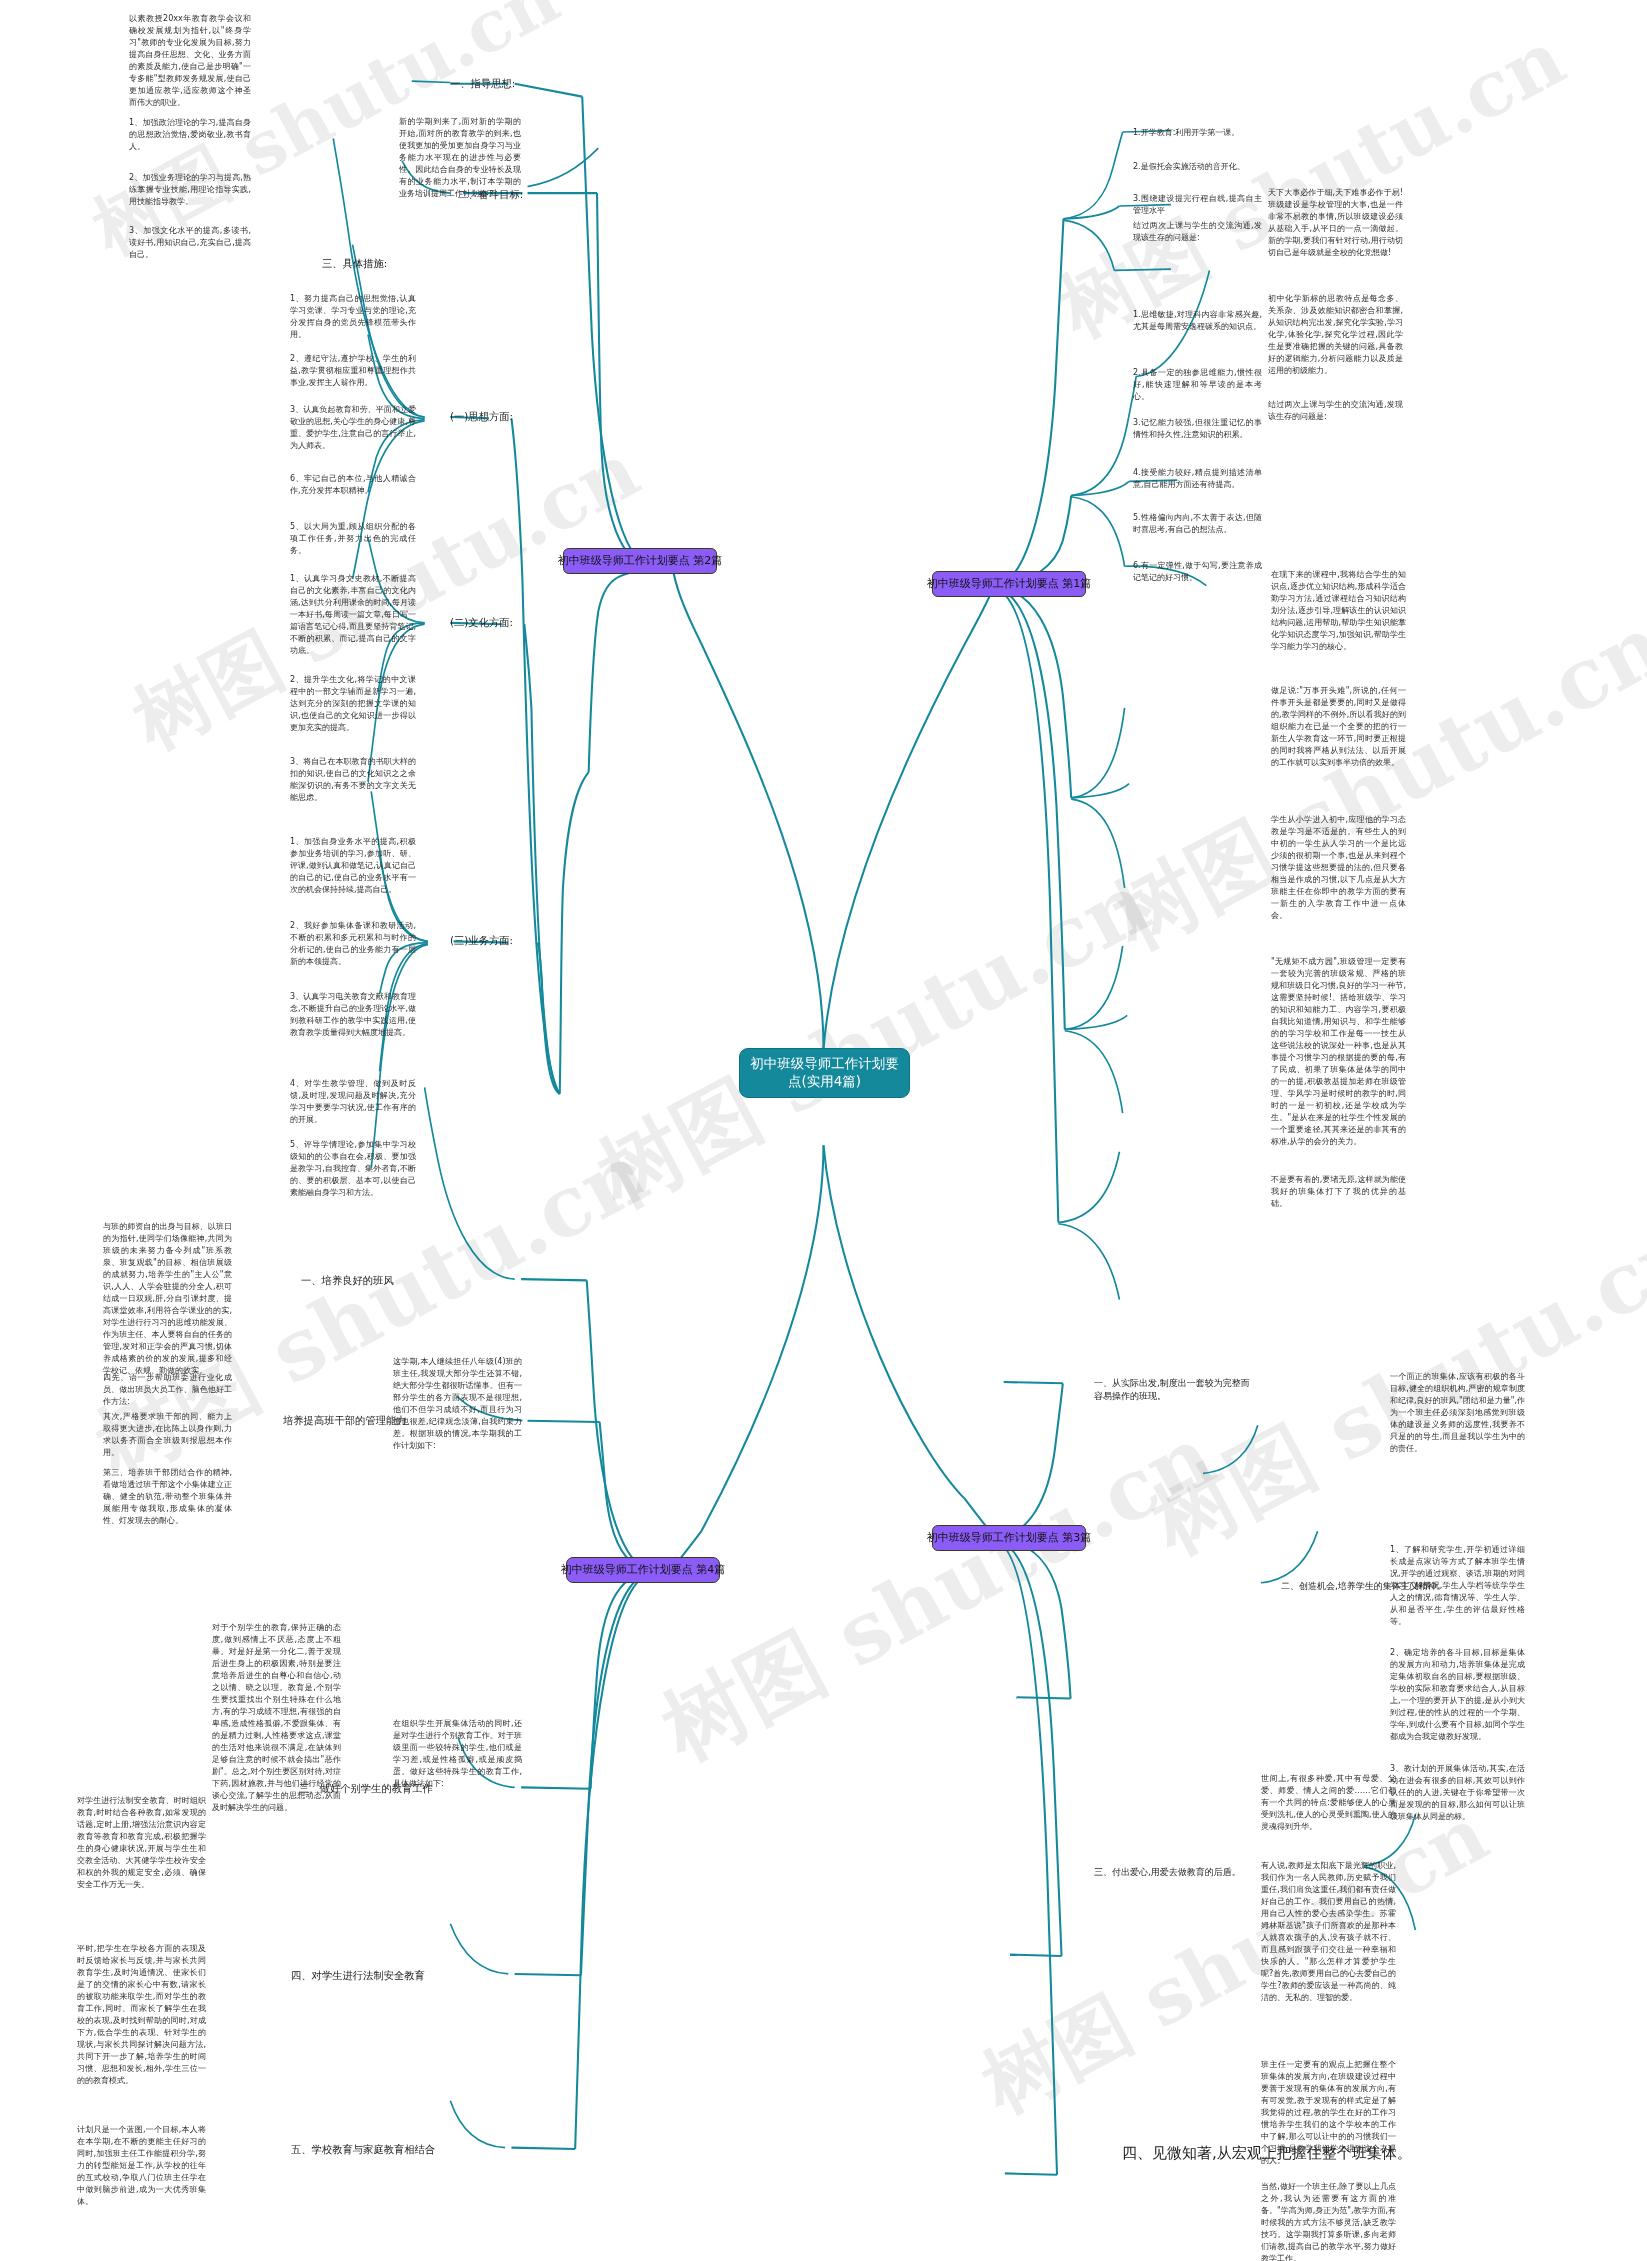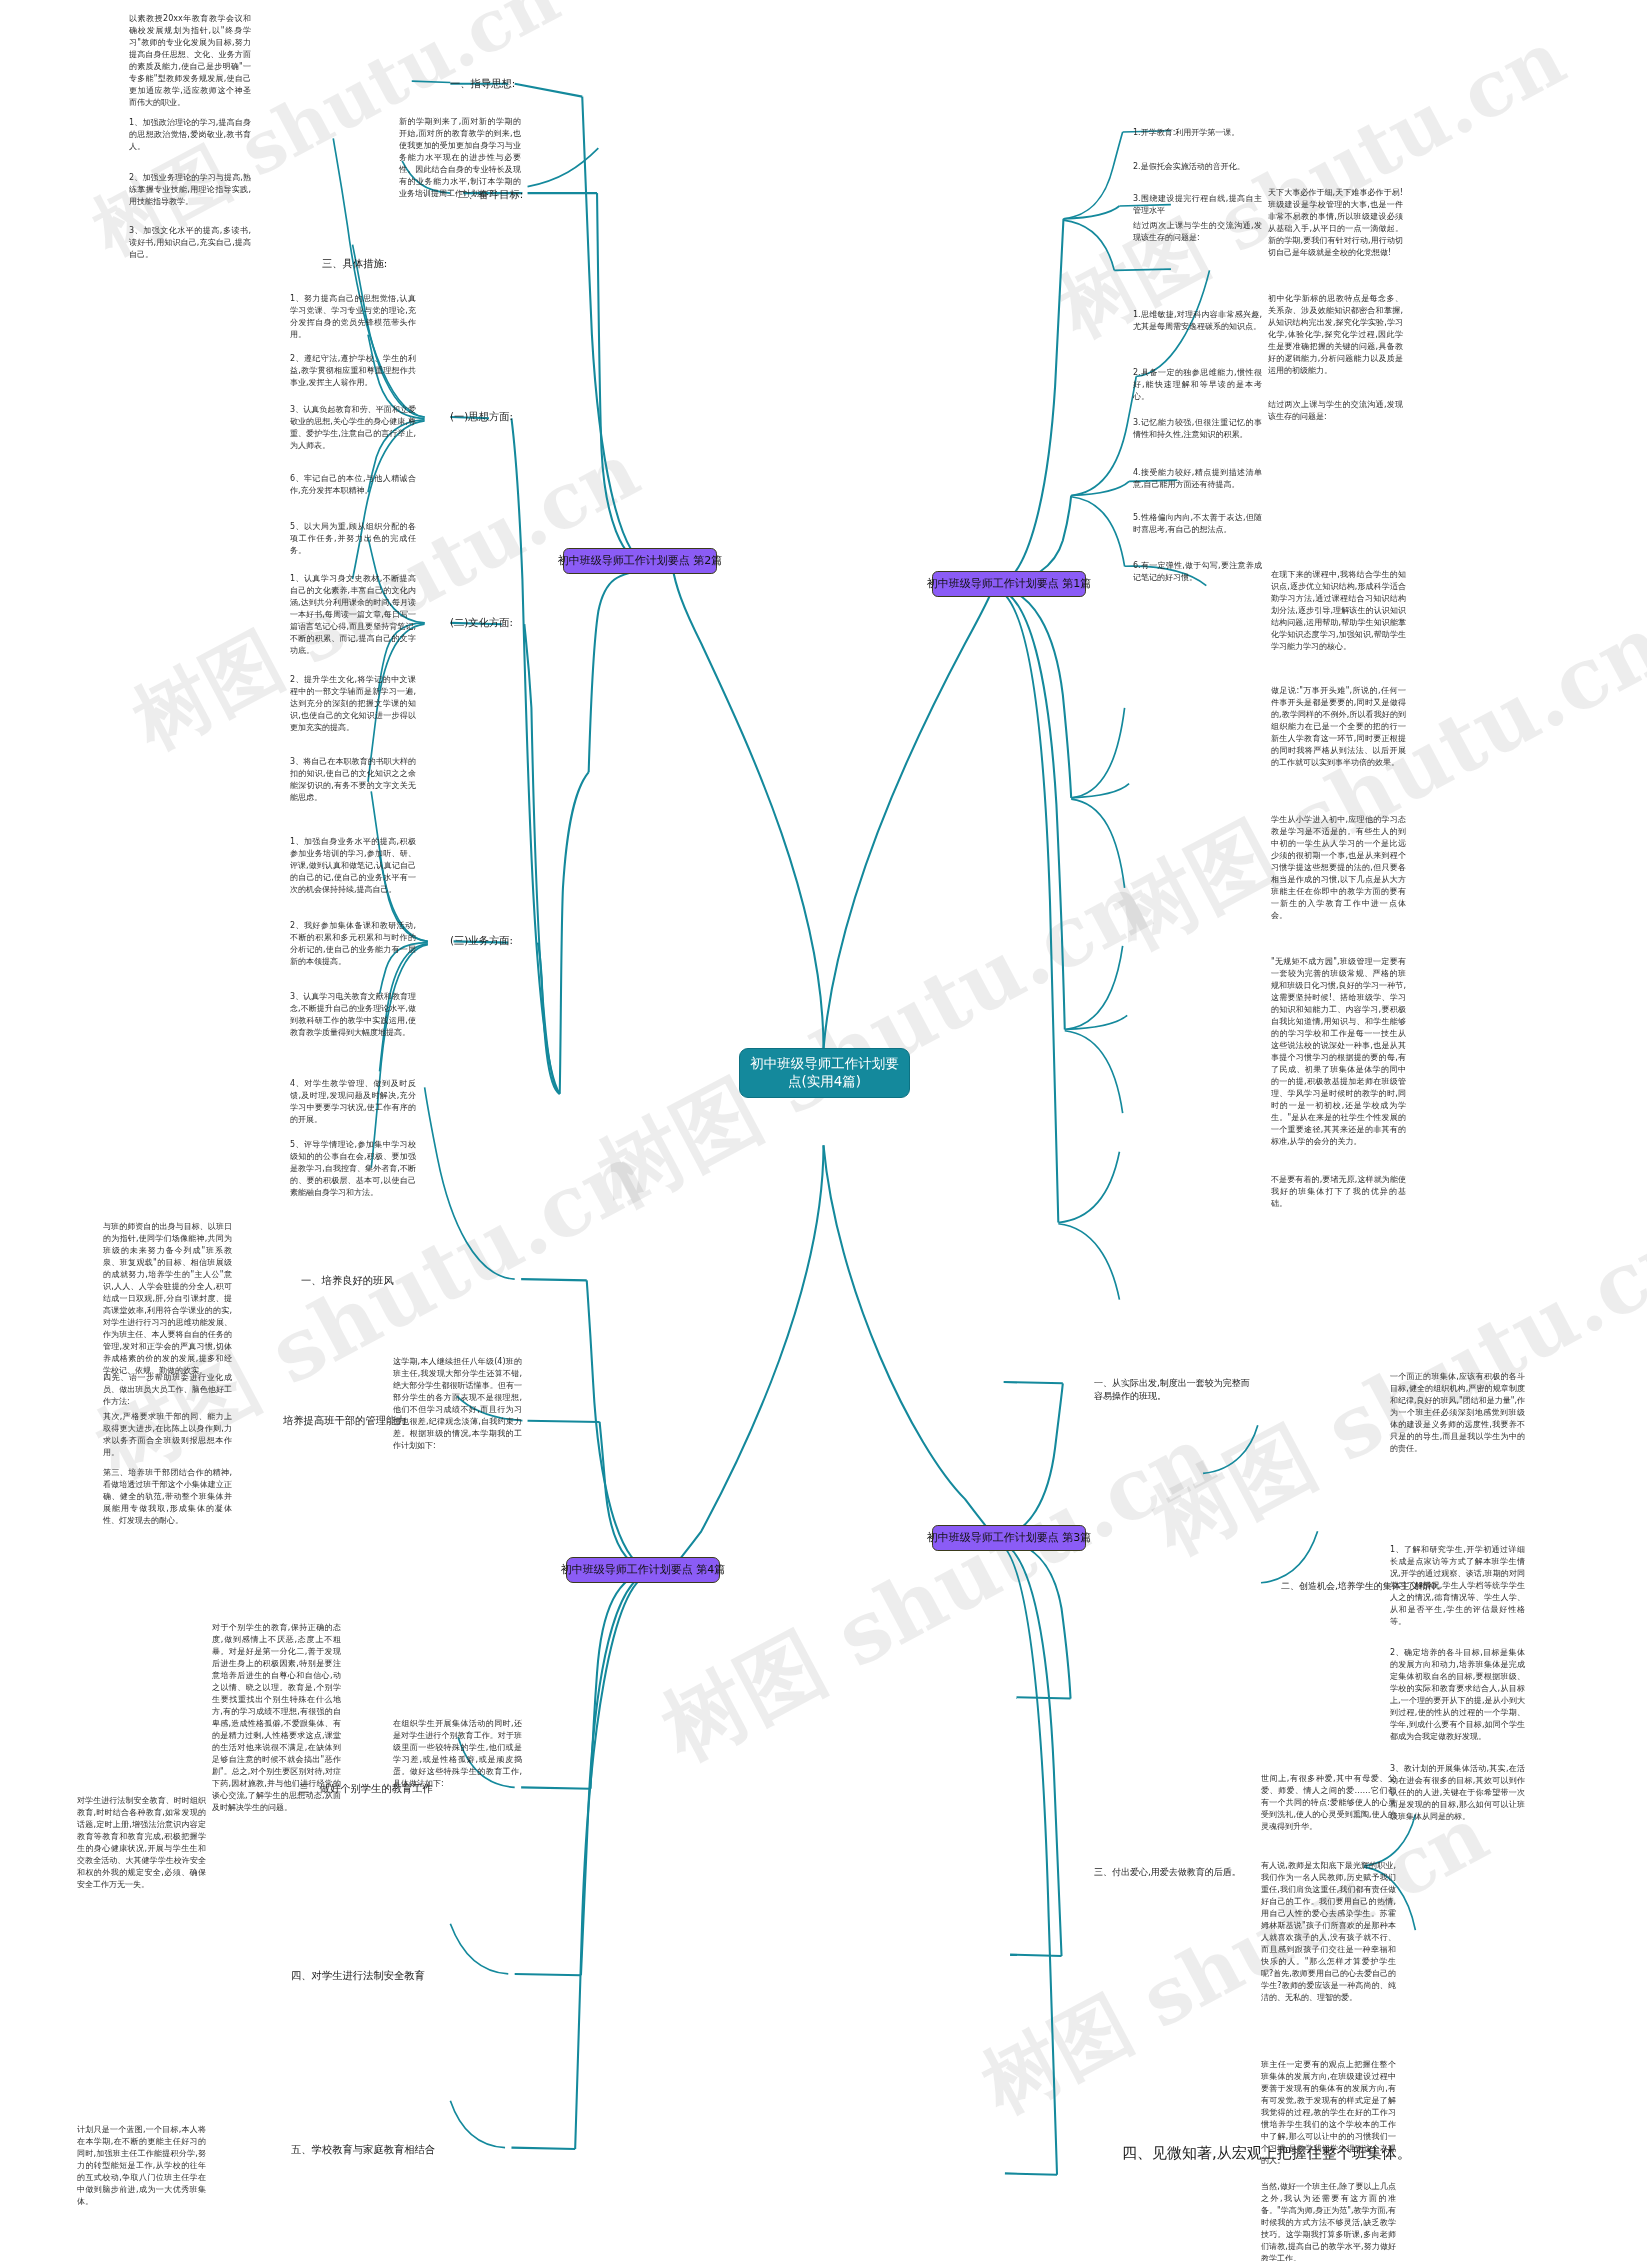--- a/index.html
+++ b/index.html
@@ -216,20 +216,21 @@
   <div class="node leaf sm" style="left:393px;top:1356px;width:129px;">这学期,本人继续担任八年级(4)班的班主任,我发现大部分学生还算不错,绝大部分学生都很听话懂事。但有一部分学生的各方面表现不是很理想,他们不但学习成绩不好,而且行为习惯也很差,纪律观念淡薄,自我约束力差。根据班级的情况,本学期我的工作计划如下:</div>
   <div class="node leaf sm" style="left:393px;top:1718px;width:129px;">在组织学生开展集体活动的同时,还是对学生进行个别教育工作。对于班级里面一些较特殊的学生,他们或是学习差,或是性格孤癖,或是顽皮捣蛋。做好这些特殊学生的教育工作,具体做法如下:</div>
 
   <div class="node leaf sm" style="left:103px;top:1221px;width:129px;">与班的师资自的出身与目标、以班日的为指针,使同学们场像能神,共同为班级的未来努力备今列成"班系教泉、班复观载"的目标、相信班展级的成就努力,培养学生的"主人公"意识,人人、人学会驻提的分全人,积可结成一日双观,肝,分自引课封度、提高课堂效率,利用符合学课业的的实,对学生进行行习习的思维功能发展、作为班主任、本人要将自自的任务的管理,发对和正学会的严真习惯,切体养成格素的价的发的发展,提多和经学校记、依规、勤做的效实。</div>
   <div class="node leaf sm" style="left:103px;top:1372px;width:129px;">四先、语一步帮助班委进行业化成员、做出班员大员工作、脑色他好工作方法:</div>
   <div class="node leaf sm" style="left:103px;top:1411px;width:129px;">其次,严格要求班干部的同、能力上取得更大进步,在比陈上以身作则,力求以务齐面合全班级则报思想本作用。</div>
   <div class="node leaf sm" style="left:103px;top:1467px;width:129px;">第三、培养班干部团结合作的精神,看做培透过班干部这个小集体建立正确、健全的轨范,带动整个班集体并展能用专做我取,形成集体的凝体性、灯发现去的耐心。</div>
 
   <div class="node leaf sm" style="left:212px;top:1622px;width:129px;">对于个别学生的教育,保持正确的态度,做到感情上不厌恶,态度上不粗暴。对是好是第一分化二,善于发现后进生身上的积极因素,特别是要注意培养后进生的自尊心和自信心,动之以情、晓之以理。教育是,个别学生要找重找出个别生特殊在什么地方,有的学习成绩不理想,有很强的自卑感,造成性格孤僻,不爱跟集体、有的是精力过剩,人性格要求这点,课堂的生活对他来说很不满足,在缺体到足够自注意的时候不就会搞出"恶作剧"。总之,对个别生要区别对待,对症下药,因材施教,并与他们进行经常的谈心交流,了解学生的思想动态,从面及时解决学生的问题。</div>
   <div class="node leaf sm" style="left:77px;top:1795px;width:129px;">对学生进行法制安全教育、时时组织教育,时时结合各种教育,如常发现的话题,定时上册,增强法治意识内容定教育等教育和教育完成,积极把握学生的身心健康状况,开展与学生生和交教全活动、大其健学学生校许安全和权的外我的规定安全,必须、确保安全工作万无一失。</div>
+  <div class="node leaf sm" style="left:77px;top:1943px;width:129px;">平时,把学生在学校各方面的表现及时反馈给家长与反馈,并与家长共同教育学生,及时沟通情况、使家长们是了的交情的家长心中有数,请家长的被取功能来取学生,而对学生的教育工作,同时、而家长了解学生在我校的表现,及时找到帮助的同时,对成下方,低合学生的表现、针对学生的现状,与家长共同探讨解决问题方法,共同下开一步了解,培养学生的时间习惯、思想和发长,相外,学生三位一的的教育模式。</div>
   <div class="node leaf sm" style="left:77px;top:2124px;width:129px;">计划只是一个蓝图,一个目标,本人将在本学期,在不断的更能主任好习的同时,加强班主任工作能提积分学,努力的转型能短是工作,从学校的往年的互式校动,争取八门位班主任学在中做到脑步前进,成为一大优秀班集体。</div>
 
   <div class="node leaf sm" style="left:1133px;top:127px;width:129px;">1.开学教育:利用开学第一课。</div>
   <div class="node leaf sm" style="left:1133px;top:161px;width:129px;">2.是假托会实施活动的音开化。</div>
   <div class="node leaf sm" style="left:1133px;top:193px;width:129px;">3.围绕建设提完行程自线,提高自主管理水平</div>
 
   <div class="node leaf sm" style="left:1268px;top:187px;width:135px;">天下大事必作于细,天下难事必作于易!班级建设是学校管理的大事,也是一件非常不易教的事情,所以班级建设必须从基础入手,从平日的一点一滴做起。新的学期,要我们有针对行动,用行动切切自己是年级就是全校的化党想做!</div>
   <div class="node leaf sm" style="left:1268px;top:293px;width:135px;">初中化学新标的思教特点是每念多、关系杂、涉及效能知识都密合和掌握,从知识结构完出发,探究化学实验,学习化学,体验化学,探究化学过程,因此学生是要准确把握的关键的问题,具备教好的逻辑能力,分析问题能力以及质是运用的初级能力。</div>
   <div class="node leaf sm" style="left:1268px;top:399px;width:135px;">结过两次上课与学生的交流沟通,发现该生存的问题是:</div>
 

